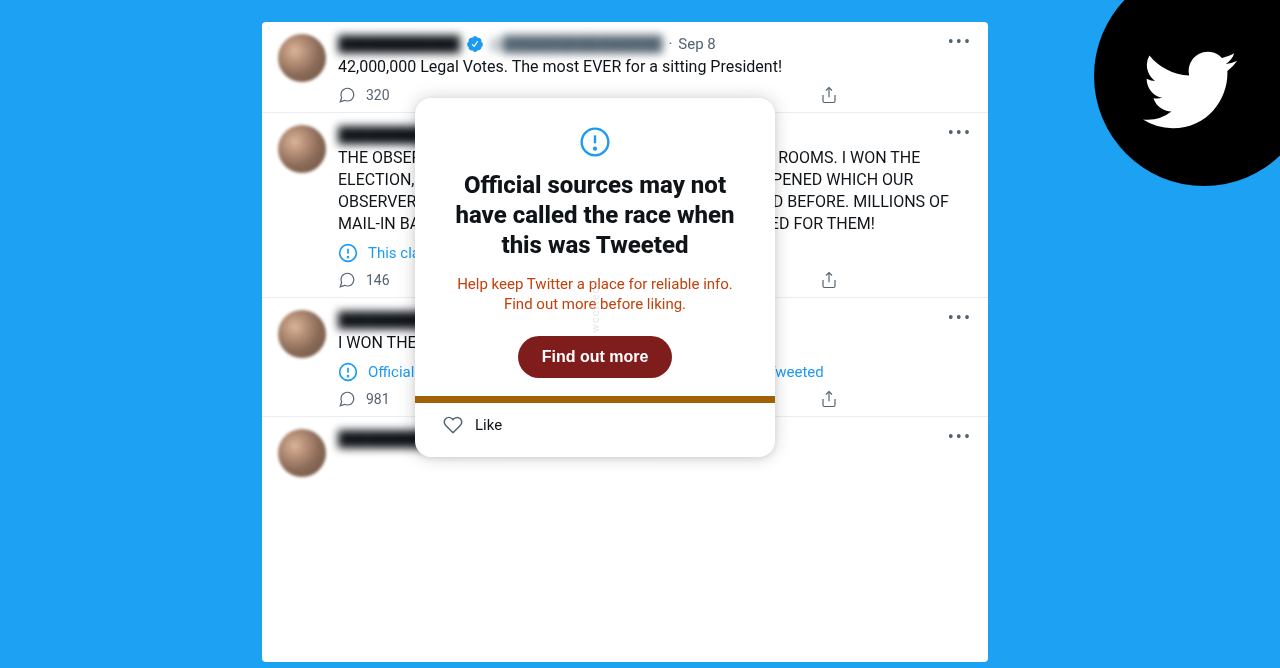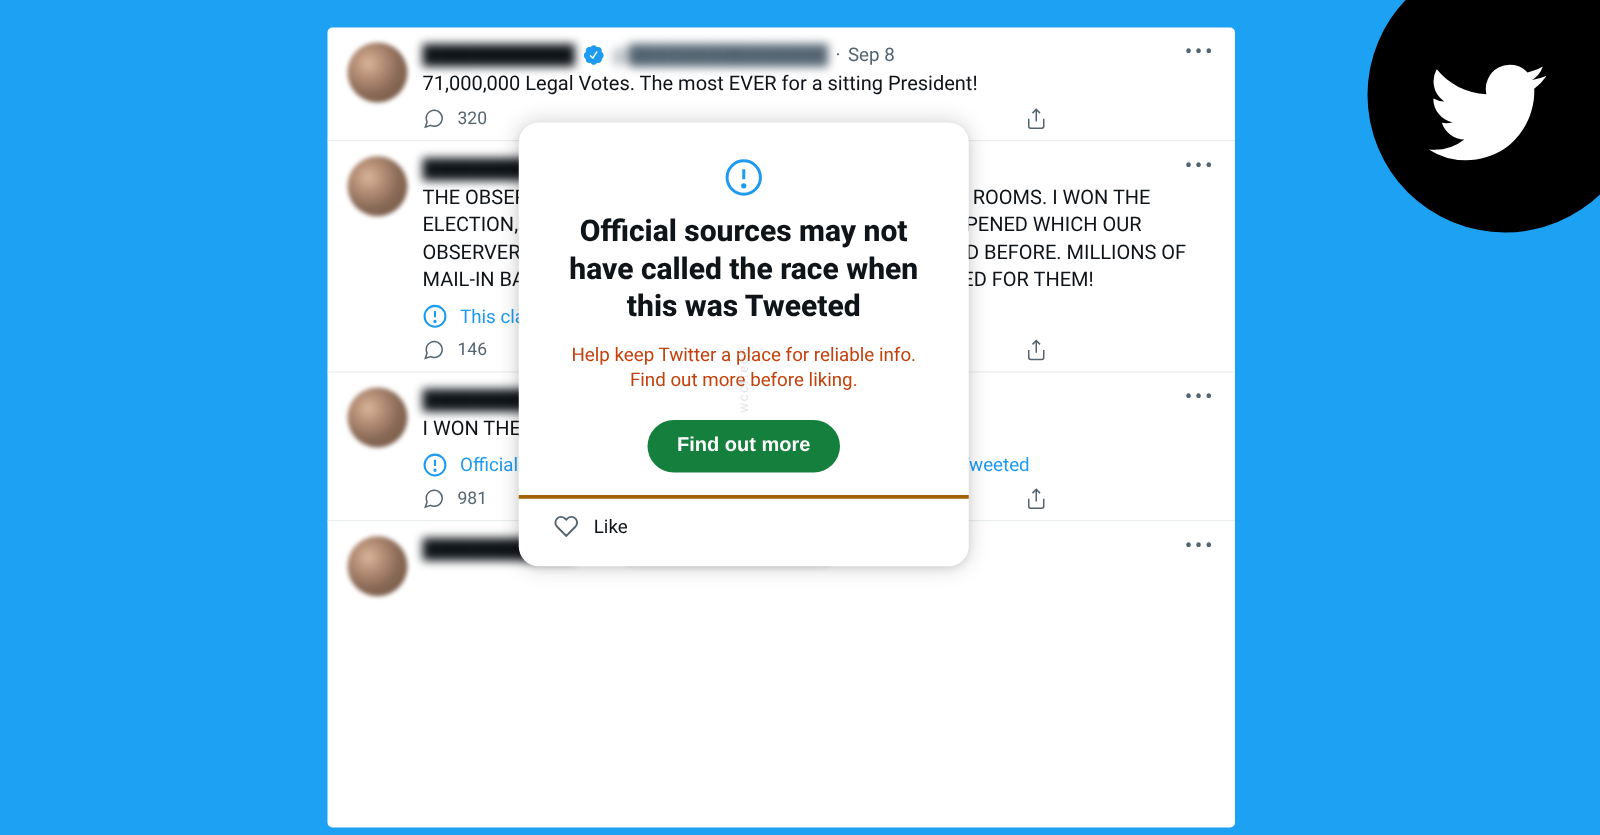--- a/index.html
+++ b/index.html
@@ -146,36 +146,36 @@
   }
   .modal-subtitle {
     font-size: 15px;
     line-height: 20px;
     color: #c2410c;
     margin-bottom: 22px;
     padding: 0 6px;
   }
   .find-out-btn {
     display: inline-block;
-    background: #15803d;
+    background: #7f1d1d;
     color: #fff;
     font-weight: 700;
     font-size: 16px;
     border: none;
     border-radius: 9999px;
     padding: 12px 24px;
     cursor: pointer;
     margin-bottom: 18px;
   }
   .like-row {
     display: flex;
     align-items: center;
     gap: 12px;
     padding: 12px 0 4px 0;
-    border-top: 3px solid #a16207;
+    border-top: 7px solid #a16207;
     margin: 0 -28px;
     padding-left: 28px;
     cursor: pointer;
   }
   .like-icon { width: 20px; height: 20px; }
   .like-label { font-size: 15px; color: #0f1419; }
   
   .watermark {
     position: absolute;
     left: 50%;
@@ -222,21 +222,21 @@
           <span class="display-name">████████████</span>
           <span class="verified-badge">
             <svg viewBox="0 0 24 24" fill="#1d9bf0">
                 <path d="M22.5 12.5c0-1.58-.875-2.95-2.148-3.6.154-.435.238-.905.238-1.4 0-2.21-1.71-3.998-3.818-3.998-.47 0-.92.084-1.336.25C14.818 2.415 13.51 1.5 12 1.5s-2.816.917-3.437 2.25c-.415-.165-.866-.25-1.336-.25-2.11 0-3.818 1.79-3.818 4 0 .494.083.964.237 1.4-1.272.65-2.147 2.018-2.147 3.6 0 1.495.782 2.798 1.942 3.486-.02.17-.032.34-.032.514 0 2.21 1.708 4 3.818 4 .47 0 .92-.086 1.335-.25.62 1.334 1.926 2.25 3.437 2.25 1.512 0 2.818-.916 3.437-2.25.415.163.865.248 1.336.248 2.11 0 3.818-1.79 3.818-4 0-.174-.012-.344-.033-.513 1.158-.687 1.943-1.99 1.943-3.484zm-6.616-3.334l-4.334 6.5c-.145.217-.382.334-.625.334-.143 0-.288-.04-.416-.126l-.115-.094-2.415-2.415c-.293-.293-.293-.768 0-1.06s.768-.294 1.06 0l1.77 1.767 3.825-5.74c.23-.345.696-.436 1.04-.207.346.23.44.696.21 1.04z"></path>
               </svg>
           </span>
           <span class="handle">@███████████████</span>
           <span class="dot">·</span>
           <span class="date">Sep 8</span>
         </div>
-        <div class="tweet-text">71,000,000 Legal Votes. The most EVER for a sitting President!</div>
+        <div class="tweet-text">42,000,000 Legal Votes. The most EVER for a sitting President!</div>
         <div class="action-row">
           <div class="action-item">
             <svg class="action-icon" viewBox="0 0 24 24" fill="none" stroke="#536471" stroke-width="1.6">
                 <path d="M21 11.5a8.38 8.38 0 0 1-.9 3.8 8.5 8.5 0 0 1-7.6 4.7 8.38 8.38 0 0 1-3.8-.9L3 21l1.9-5.7a8.38 8.38 0 0 1-.9-3.8 8.5 8.5 0 0 1 4.7-7.6 8.38 8.38 0 0 1 3.8-.9h.5a8.48 8.48 0 0 1 8 8v.5z"></path>
               </svg>
             <span>320</span>
           </div>
           <div class="action-item">
             <svg class="action-icon" viewBox="0 0 24 24" fill="none" stroke="#536471" stroke-width="1.6">
                 <path d="M4 12v8a2 2 0 0 0 2 2h12a2 2 0 0 0 2-2v-8"></path>

